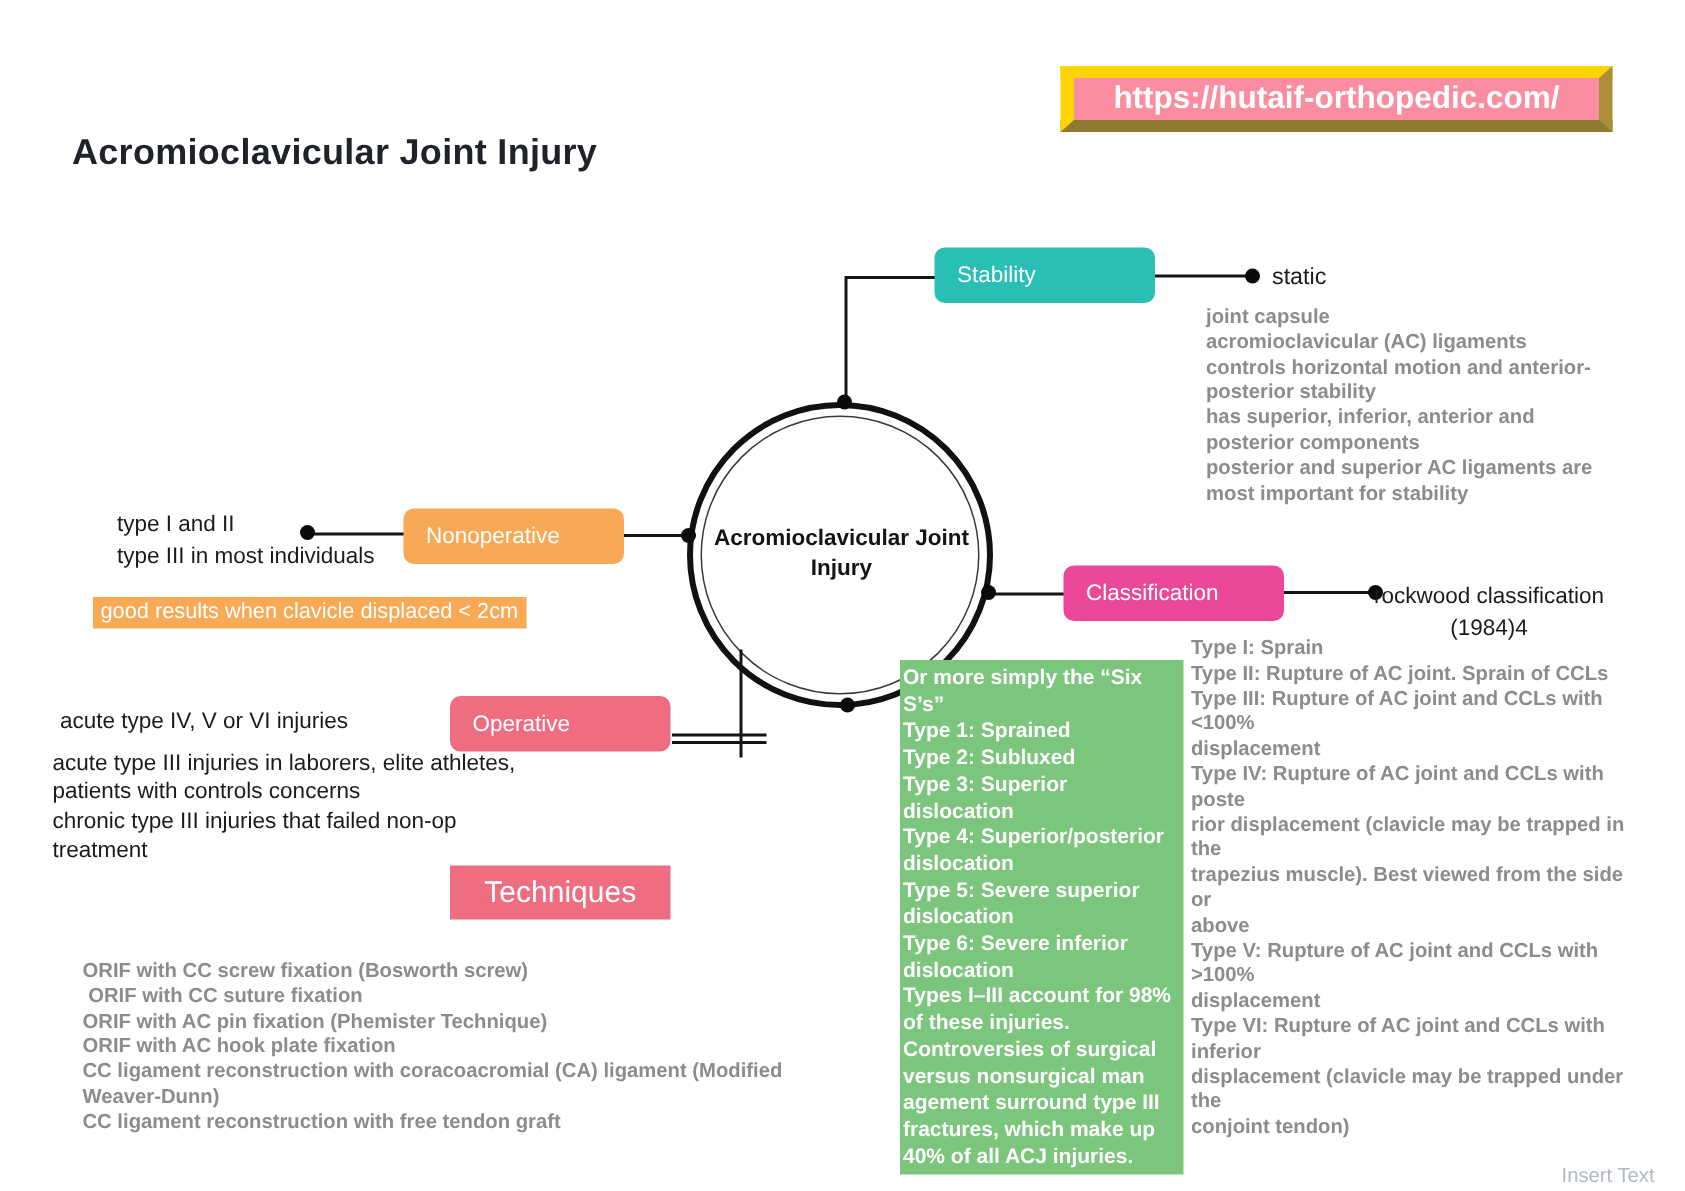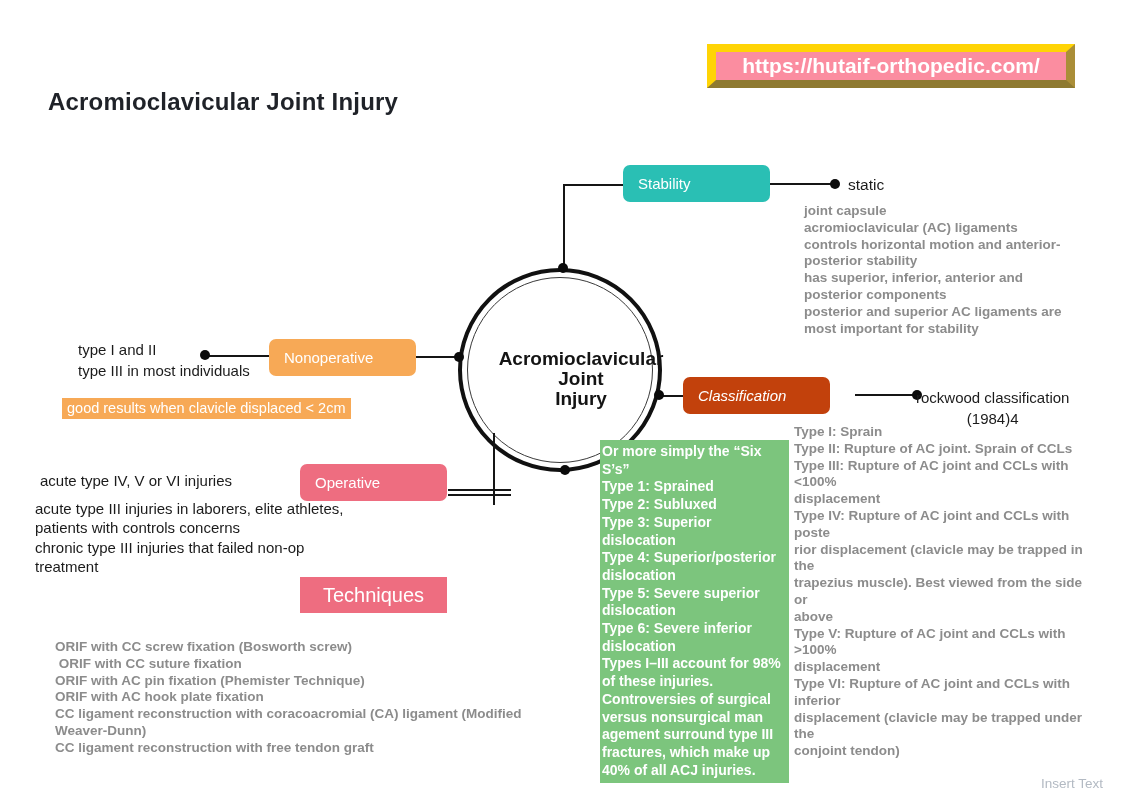--- a/index.html
+++ b/index.html
@@ -31,21 +31,21 @@
   .circle-outer {
     position:absolute; left:458px; top:268px; width:204px; height:204px; box-sizing:border-box;
     border:4px solid #111111; border-radius:50%; background:#ffffff;
   }
   .circle-inner {
     position:absolute; left:467px; top:277px; width:186px; height:186px; box-sizing:border-box;
     border:1.4px solid #3a3a3a; border-radius:50%;
   }
   .center-label {
     position:absolute; left:468px; top:349px; width:186px; text-align:center;
-    font-weight:bold; font-size:19px; line-height:20px; color:#141414; white-space:pre-line;padding-left:20px;
+    font-weight:bold; font-size:15px; line-height:20px; color:#141414; white-space:pre-line;
   }
   .highlight-bar {
     position:absolute; left:62px; top:398px; background:#F7A956; color:#ffffff;
     font-size:14.5px; padding:2px 6px 3px 5px; white-space:nowrap;
   }
   .six-s-block {
     position:absolute; left:600px; top:440px; width:189px; box-sizing:border-box;
     background:#7CC57D; color:#ffffff; font-weight:bold; font-size:14px; line-height:17.7px;
     padding:3px 0 4px 2px; white-space:pre;
   }
@@ -102,21 +102,21 @@
 posterior and superior AC ligaments are
 most important for stability</div>
 
 <div class="black-text" style="left:78px; top:339px;">type I and II
 type III in most individuals</div>
 <div class="topic" style="left:269px; top:339px; background:#F7A956;">
   <span>Nonoperative</span>
 </div>
 <div class="highlight-bar">good results when clavicle displaced &lt; 2cm</div>
 
-<div class="topic" style="left:683px; top:377px; background:#c2410c;font-style:italic;">
+<div class="topic" style="left:709px; top:377px; background:#ec4899;">
   <span>Classification</span>
 </div>
 <div class="black-text" style="left:916px; top:387px;text-align:center;">rockwood classification
 (1984)4</div>
 <div class="gray-notes" style="left:794px; top:424px;">Type I: Sprain
 Type II: Rupture of AC joint. Sprain of CCLs
 Type III: Rupture of AC joint and CCLs with
 &lt;100%
 displacement
 Type IV: Rupture of AC joint and CCLs with

